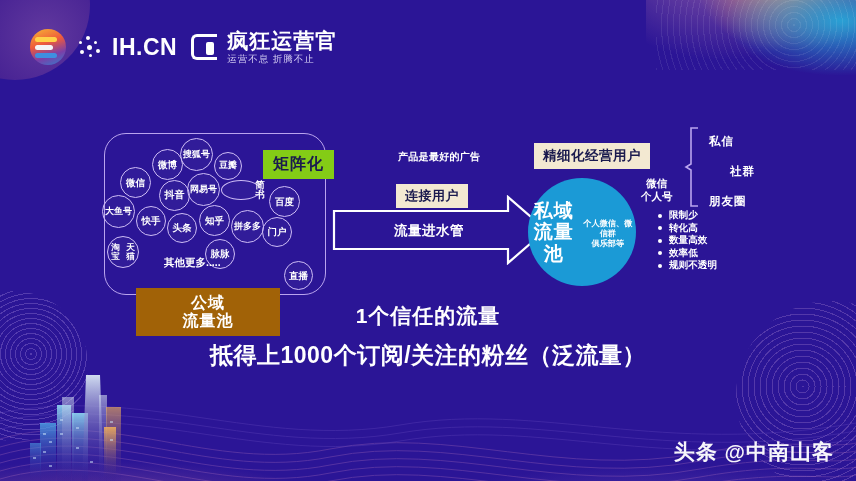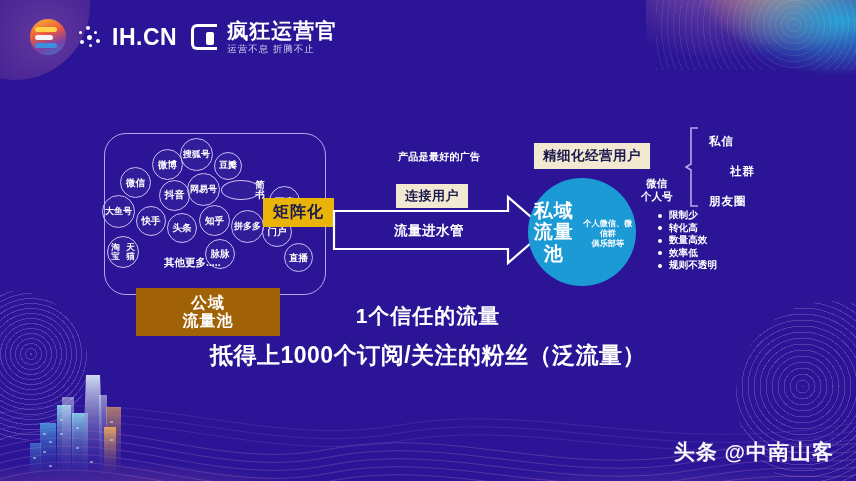--- a/index.html
+++ b/index.html
@@ -62,21 +62,21 @@
   #deco-wave-lines {
     left: 0; bottom: -20px; width: 856px; height: 140px;
     opacity: .5;
   }
 
   
   #city { left: 0; bottom: 0; width: 200px; height: 120px; }
 
   
   #logo-bar {
-    position: absolute; left: 30px; top: 19px;
+    position: absolute; left: 30px; top: 29px;
     display: flex; align-items: center; gap: 10px;
   }
   #logo-mark {
     width: 36px; height: 36px; border-radius: 50%;
     background: linear-gradient(160deg,#f7b733 0%,#ef5a3c 40%,#7b3fa8 70%,#2f7fd0 100%);
     position: relative; overflow: hidden; flex: none;
   }
   #logo-mark .bar { position: absolute; left: 5px; border-radius: 3px; height: 5px; }
   #logo-mark .b1 { top: 8px;  width: 22px; background: #ffd24a; }
   #logo-mark .b2 { top: 16px; width: 18px; background: #f4f4f8; }
@@ -118,23 +118,23 @@
     display: flex; align-items: center; justify-content: center;
     text-align: center; line-height: 1.05;
     font-weight: bold;
     background: rgba(255,255,255,.03);
   }
   #other-more {
     position: absolute; color: #ffffff; font-size: 10.5px; font-weight: bold;
   }
   #matrix-tag {
     position: absolute; left: 263px; top: 150px;
-    background: #eab308; color: #1a1a4e;
+    background: #84cc16; color: #1a1a4e;
     font-size: 16px; font-weight: bold;
-    padding: 4px 10px; letter-spacing: 1px; margin-top: 48px;
+    padding: 4px 10px; letter-spacing: 1px;
   }
   #public-pool {
     position: absolute; left: 136px; top: 288px;
     width: 144px; height: 48px;
     background: #a16207; color: #ffffff;
     display: flex; flex-direction: column;
     align-items: center; justify-content: center;
     font-size: 16px; font-weight: bold; line-height: 1.12;
     letter-spacing: 1px;
   }
@@ -345,21 +345,21 @@
       </div>
       <div class="bubble" style="left: 231px; top: 210px; width: 33px; height: 33px; font-size: 9px;">
         <div>拼多多</div>
       </div>
       <div class="bubble" style="left: 269px; top: 186px; width: 31px; height: 31px; font-size: 9.5px;">
         <div>百度</div>
       </div>
       <div class="bubble" style="left: 262px; top: 217px; width: 30px; height: 30px; font-size: 9.5px;">
         <div>门户</div>
       </div>
-      <div class="bubble" style="left: 284px; top: 243px; width: 29px; height: 29px; font-size: 9.5px;">
+      <div class="bubble" style="left: 284px; top: 261px; width: 29px; height: 29px; font-size: 9.5px;">
         <div>直播</div>
       </div>
       <div class="bubble" style="left: 205px; top: 239px; width: 30px; height: 30px; font-size: 9.5px;">
         <div>脉脉</div>
       </div>
       <div class="bubble" style="left: 107px; top: 236px; width: 32px; height: 32px; font-size: 8.6px;">
         <div>淘宝</div>
         <div>天猫</div>
       </div>
     </div>

